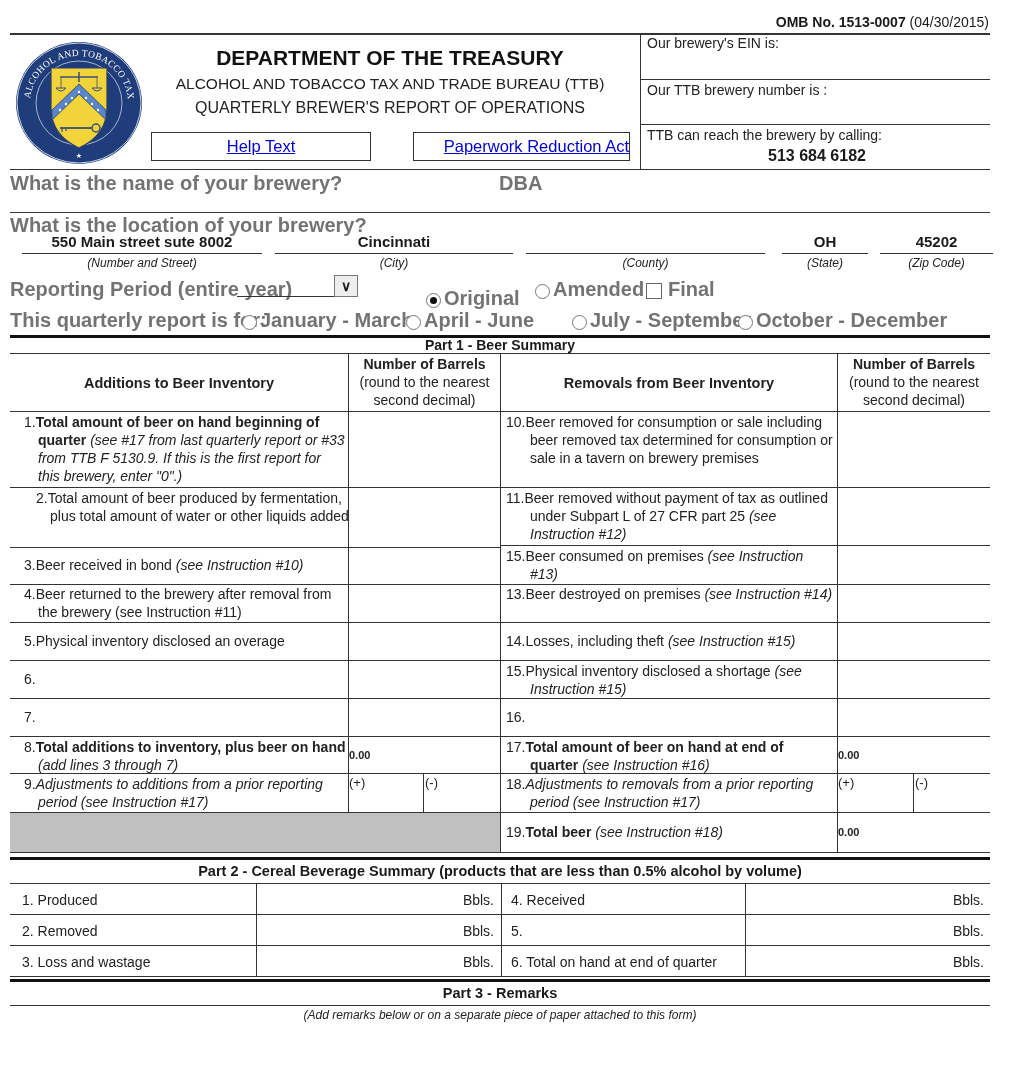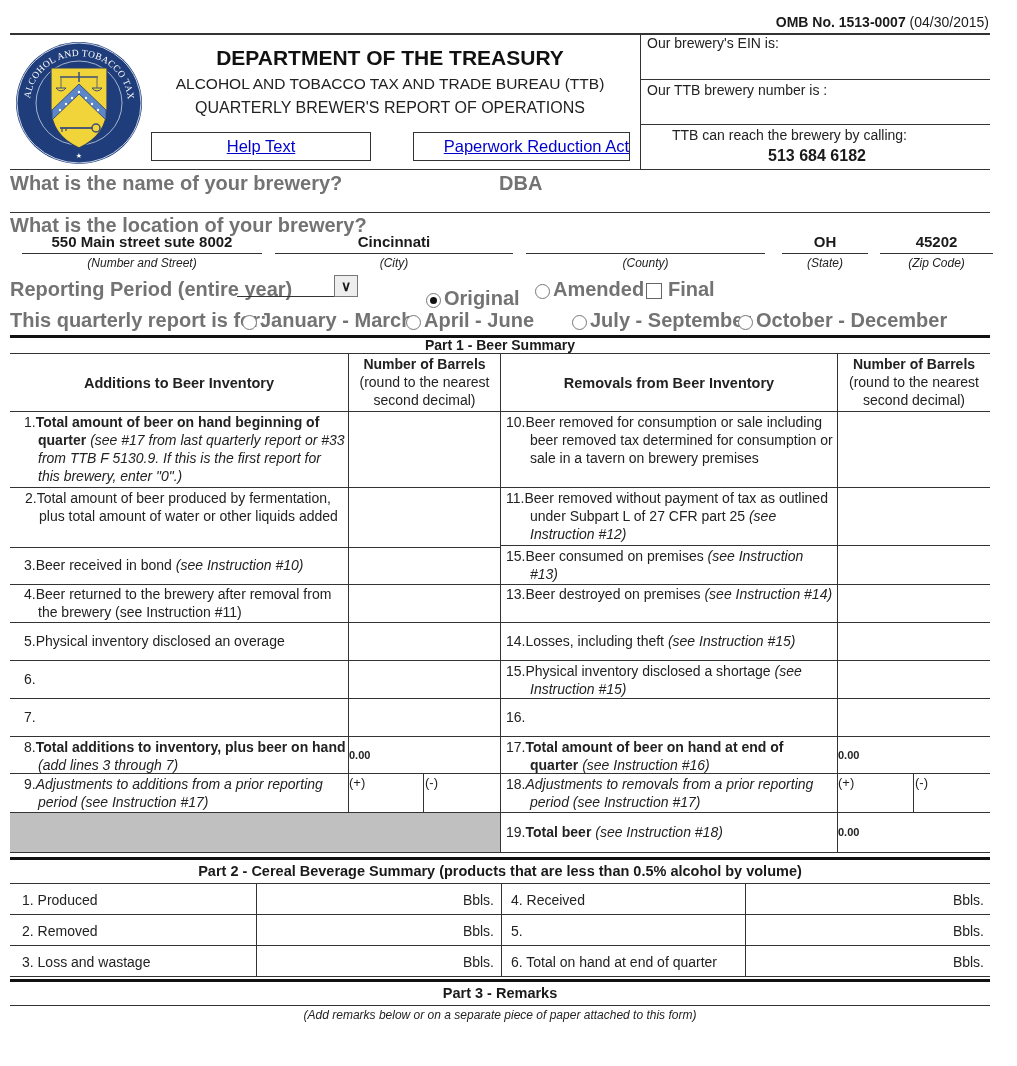--- a/index.html
+++ b/index.html
@@ -93,21 +93,21 @@
 <div class="abs link-box" style="left:151px;width:220px;"><a>Help Text</a></div>
 <div class="abs link-box" style="left:413px;width:217px;text-align:right;"><a>Paperwork Reduction Act</a></div>
 
 <div class="vline" style="left:640px;top:33px;height:136px;"></div>
 <div class="abs right-label" style="top:35px;">Our brewery's EIN is:</div>
 <div class="abs" style="left:647px;top:54px;width:340px;height:24px;"></div>
 <div class="abs" style="left:640px;top:79px;width:350px;height:1px;background:#333;"></div>
 <div class="abs right-label" style="top:82px;">Our TTB brewery number is :</div>
 <div class="abs" style="left:647px;top:100px;width:340px;height:22px;"></div>
 <div class="abs" style="left:640px;top:124px;width:350px;height:1px;background:#333;"></div>
-<div class="abs right-label" style="top:127px;margin-left:25px;">TTB can reach the brewery by calling:</div>
+<div class="abs right-label" style="top:127px;">TTB can reach the brewery by calling:</div>
 <div class="abs phone">513 684 6182</div>
 
 <div class="hline" style="top:169px;height:1px;"></div>
 
 <div class="abs lbl" style="left:10px;top:172px;">What is the name of your brewery?</div>
 <div class="abs lbl" style="left:499px;top:172px;">DBA</div>
 <div class="abs" style="left:10px;top:190px;width:480px;height:22px;"></div>
 <div class="abs" style="left:499px;top:190px;width:490px;height:22px;"></div>
 <div class="hline" style="top:212px;height:1px;"></div>
 
@@ -193,21 +193,21 @@
 <div class="abs" style="left:500px;width:490px;top:812px;height:1px;background:#333;"></div>
 
 <div class="abs gray" style="left:10px;width:490px;top:813px;height:39px;"></div>
 <div class="hline" style="top:852px;height:1px;"></div>
 
 <div class="t item" style="left:12px;width:334px;top:413px;">
   <span>1.</span><span class="bold">Total amount of beer on hand beginning of quarter</span> <span class="ital">(see #17 from last quarterly report or #33 from TTB F 5130.9.  If this is the first report for this brewery, enter "0".)</span>
 </div>
 <div class="abs" style="left:349px;top:412px;width:151px;height:75px;"></div>
 
-<div class="t item" style="left:13px;width:334px;top:489px;">
+<div class="t item" style="left:24px;width:334px;top:489px;">
   <span>2.</span><span>Total amount of beer produced by fermentation, plus total amount of water or other liquids added</span>
 </div>
 <div class="abs" style="left:349px;top:488px;width:151px;height:59px;"></div>
 
 <div class="t item" style="left:12px;width:334px;top:556px;">
   <span>3.</span><span>Beer received in bond</span> <span class="ital">(see Instruction #10)</span>
 </div>
 <div class="abs" style="left:349px;top:548px;width:151px;height:36px;"></div>
 
 <div class="t item" style="left:12px;width:334px;top:585px;">

